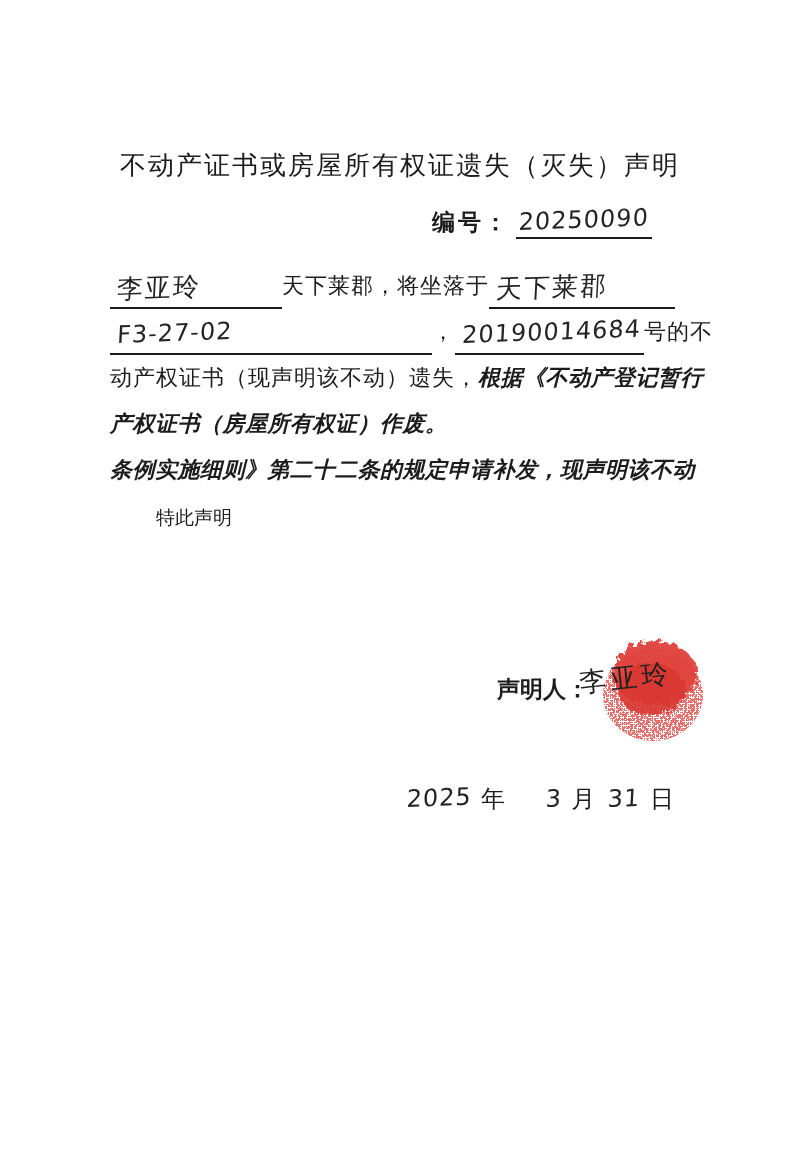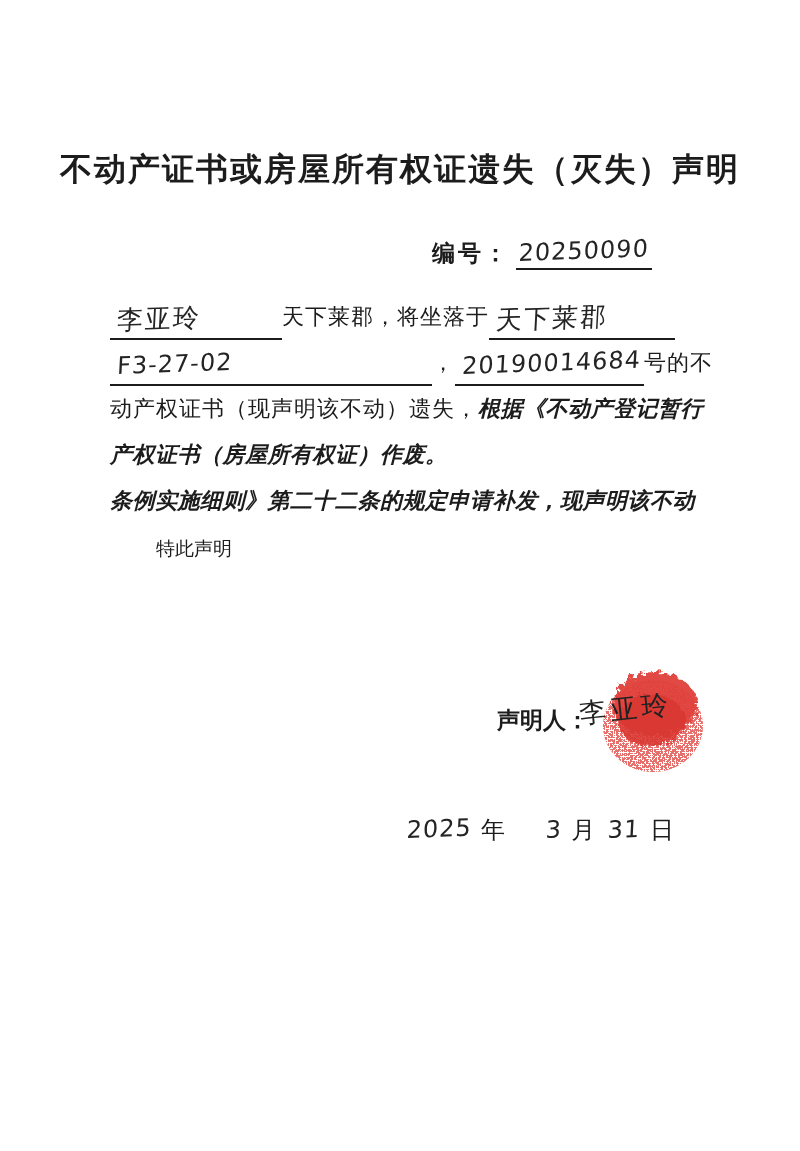--- a/index.html
+++ b/index.html
@@ -6,27 +6,27 @@
   body{
     width:800px;height:1151px;background:#ffffff;color:#1c1c1c;
     font-family:"Liberation Serif","DejaVu Serif",serif;
     position:relative;overflow:hidden;
   }
   .page{position:absolute;inset:0;}
 
   
   .doc-title{
     margin-top:148px;text-align:center;
-    font-size:32px;font-weight:bold;letter-spacing:2px;
+    font-size:26px;font-weight:normal;letter-spacing:2px;
     font-family:"Liberation Serif","DejaVu Serif",serif;
   }
 
   
   .number-row{
-    margin-top:46px;padding-left:432px;
+    margin-top:24px;padding-left:432px;
     font-size:23px;font-weight:bold;letter-spacing:3px;
     display:flex;align-items:baseline;
   }
   .number-field{
     display:inline-block;min-width:130px;margin-left:6px;
     border-bottom:2px solid #1c1c1c;padding:0 4px 1px 2px;
   }
 
   
   .body-block{margin-top:24px;padding:0 110px;}

